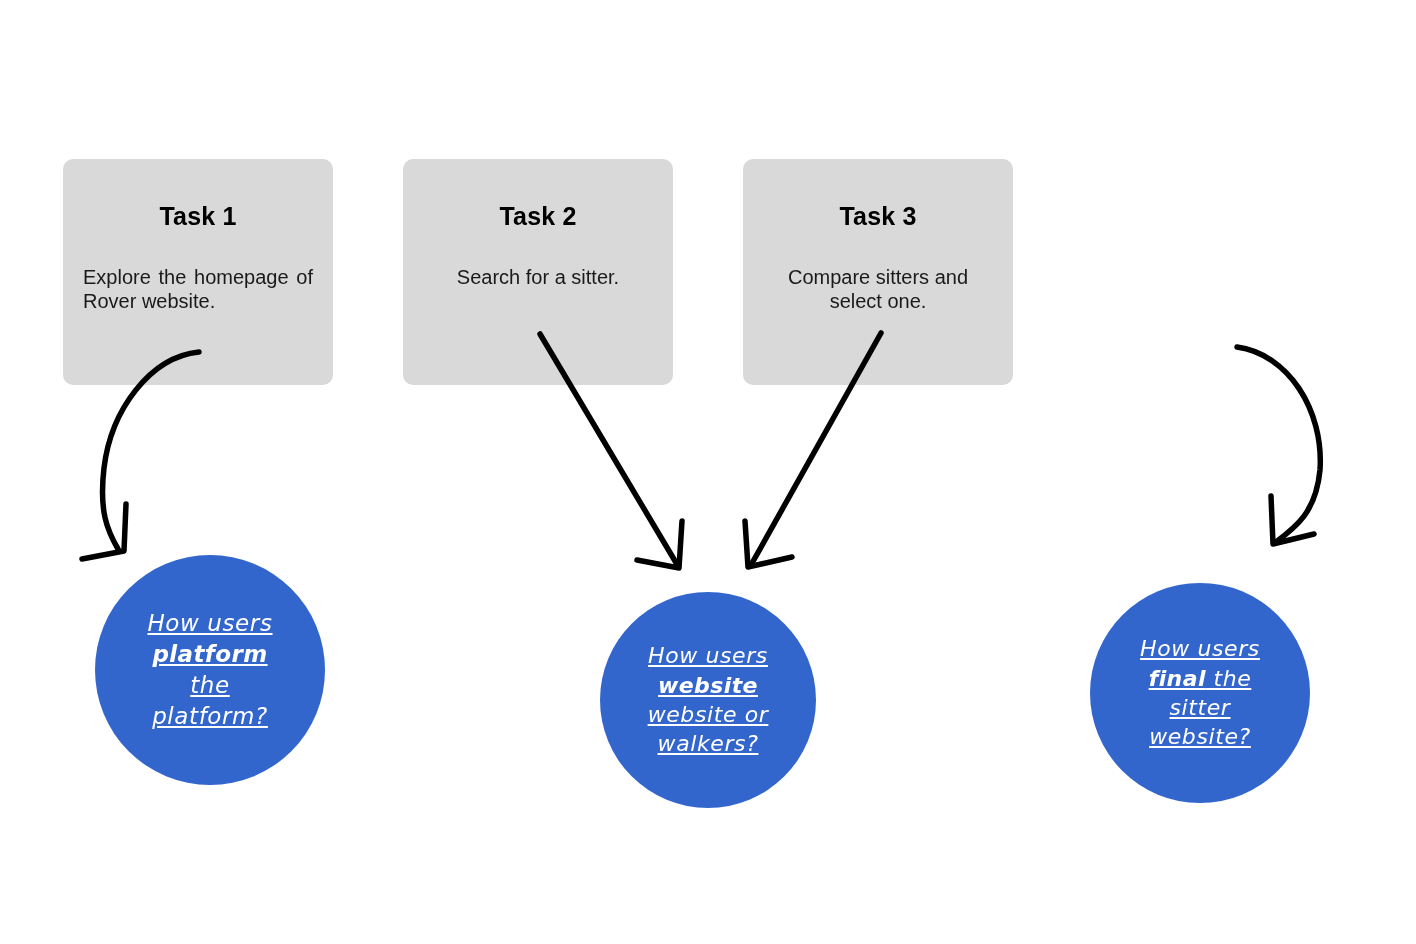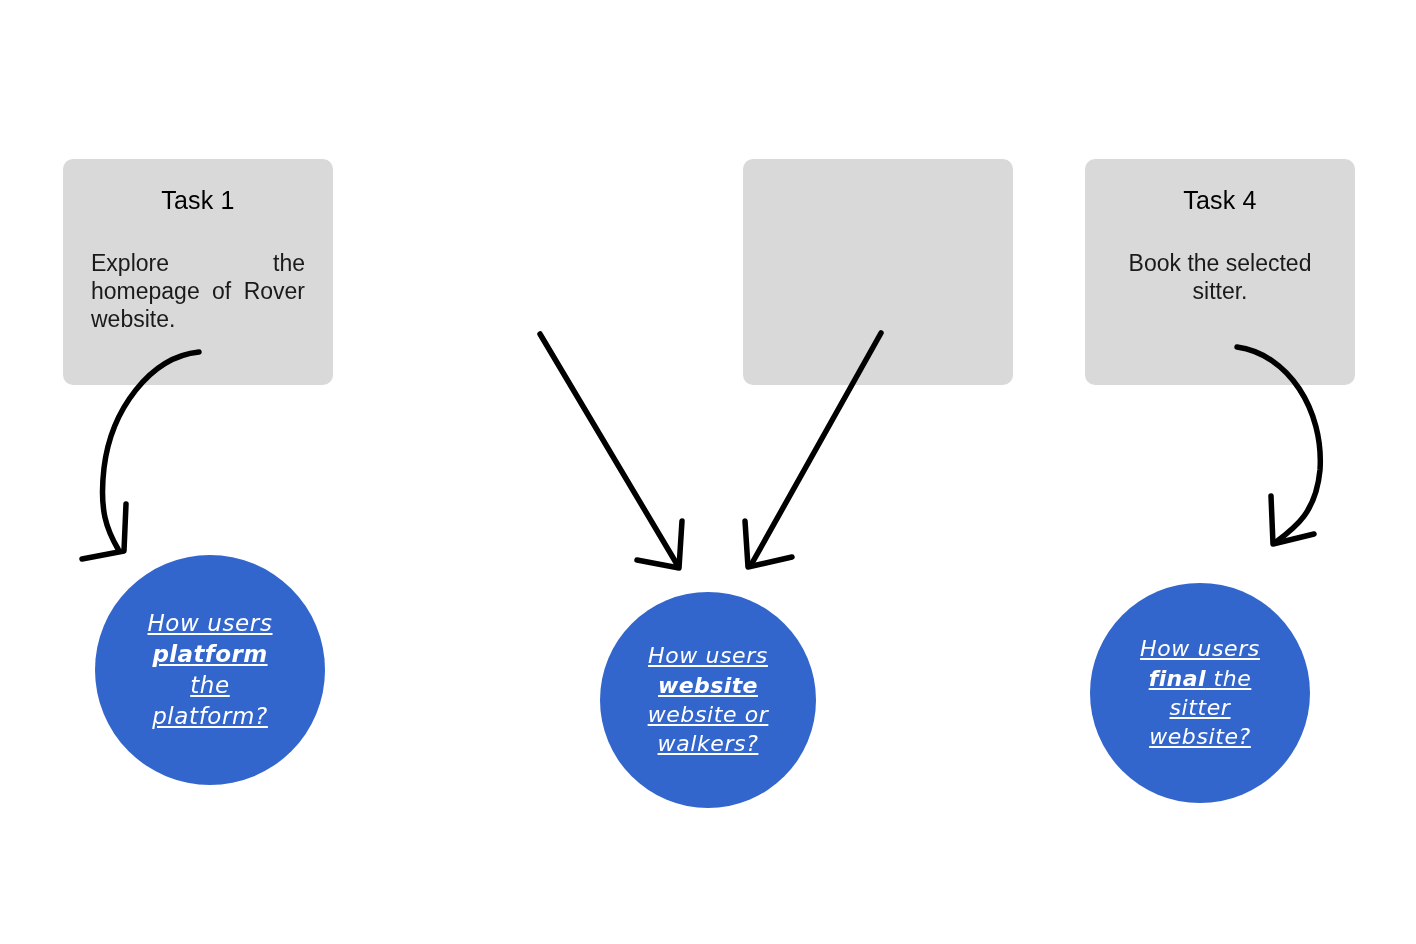--- a/index.html
+++ b/index.html
@@ -22,34 +22,34 @@
   .task-box {
     position: absolute;
     background: #d9d9d9;
     border-radius: 10px;
     box-sizing: border-box;
     padding: 28px 18px 0 18px;
     text-align: center;
   }
   .task-title {
     font-family: "Liberation Sans", sans-serif;
-    font-weight: normal;
+    font-weight: bold;
     font-size: 25px;
     color: #000000;
     line-height: 1.1;
-    margin: 0 0 34px 0;
+    margin: 16px 0 34px 0;
     letter-spacing: 0.2px;
   }
   .task-desc {
     font-family: "Liberation Sans", sans-serif;
     font-weight: normal;
-    font-size: 23px;
+    font-size: 20px;
     color: #1a1a1a;
     line-height: 1.22;
-    margin: 8px;
+    margin: 0;
   }
   .task-desc.justify {
     text-align: justify;
     text-align-last: left;
     padding: 0 2px;
   }
 
   #task-box-0 { left: 63px;   top: 159px; width: 270px; height: 226px; }
   #task-box-1 { left: 403px;  top: 159px; width: 270px; height: 226px; }
   #task-box-2 { left: 743px;  top: 159px; width: 270px; height: 226px; }
@@ -110,28 +110,30 @@
 </head>
 <body>
 
 <div id="canvas">
 
   <div class="task-box" id="task-box-0">
     <div class="task-title">Task 1</div>
     <div class="task-desc justify">Explore the homepage of Rover website.</div>
   </div>
 
+  <div class="task-box" id="task-box-1">
+    <div class="task-title">Task 2</div>
+    <div class="task-desc">Search for a sitter.</div>
+  </div>
 
   <div class="task-box" id="task-box-2">
+    <div class="task-title">Task 3</div>
+    <div class="task-desc">Compare sitters and select one.</div>
   </div>
 
-  <div class="task-box" id="task-box-3">
-    <div class="task-title">Task 4</div>
-    <div class="task-desc">Book the selected sitter.</div>
-  </div>
 
   <div class="q-circle" id="q-circle-0">
     <div class="q-text">
       <span>How users</span><br>
       <b>platform</b><br>
       <span>the</span><br>
       <span>platform?</span>
     </div>
   </div>
 

